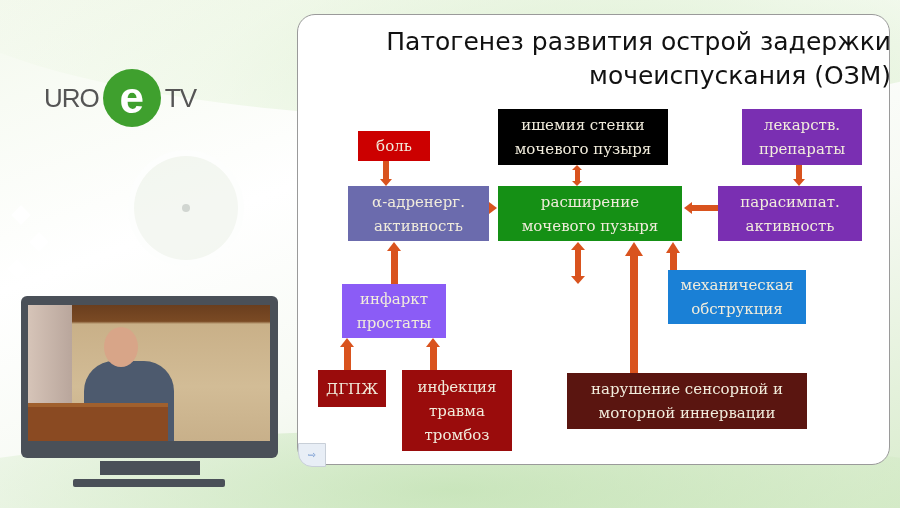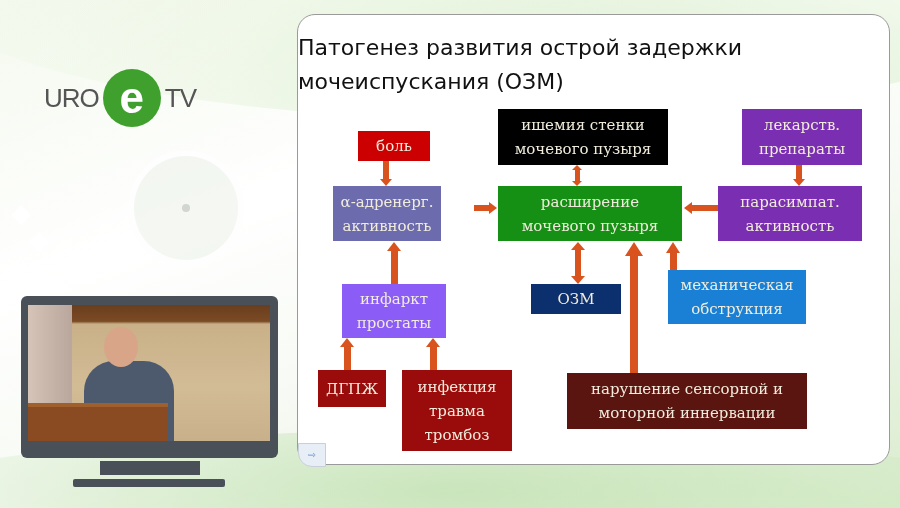--- a/index.html
+++ b/index.html
@@ -51,22 +51,22 @@
   .vid-podium { position:absolute; left:0; top:98px; width:140px; height:38px; background:#8a4a22; border-top:4px solid #a0602e; }
   .stand { position:absolute; left:100px; top:461px; width:100px; height:14px; background:#4a5058; }
   .base { position:absolute; left:73px; top:479px; width:152px; height:8px; background:#4a5058; border-radius:2px; }
 
   
   .slide {
     position:absolute; left:297px; top:14px; width:593px; height:451px;
     background:#fff; border:1px solid #9a9a9a; border-radius:18px; box-sizing:border-box;
   }
   .title {
-    position:absolute; left:0; top:10px; width:593px; text-align:left;
-    font-family:"DejaVu Sans", sans-serif; font-size:22px; line-height:34px; color:#111;margin-top:6px;
+    position:absolute; left:0; top:10px; width:593px; text-align:right;
+    font-family:"DejaVu Sans", sans-serif; font-size:25px; line-height:34px; color:#111;
   }
   .box {
     position:absolute; box-sizing:border-box; color:#f1ecdc;
     display:flex; align-items:center; justify-content:center; text-align:center;
     font-size:15px; line-height:24px; white-space:pre-line;
   }
   .arrow { position:absolute; background:#d9531e; }
   .ah { position:absolute; width:0; height:0; }
   .thumb { position:absolute; left:0px; top:428px; width:28px; height:24px; background:#e8eef6; border:1px solid #c8cfd8; border-radius:0 0 0 14px; box-sizing:border-box; color:#5a86c8; font-size:9px; text-align:center; line-height:22px; font-family:"DejaVu Sans", sans-serif; }
 </style>
@@ -132,36 +132,35 @@
   <div class="ah" style="left:273px;top:227px;border-left:7px solid transparent;border-right:7px solid transparent;border-bottom:8px solid #d9531e"></div>
   <div class="ah" style="left:273px;top:261px;border-left:7px solid transparent;border-right:7px solid transparent;border-top:8px solid #d9531e"></div>
 
   <div class="arrow" style="left:332px;top:240px;width:8px;height:118px"></div>
   <div class="ah" style="left:327px;top:227px;border-left:9px solid transparent;border-right:9px solid transparent;border-bottom:14px solid #d9531e"></div>
 
   <div class="arrow" style="left:372px;top:238px;width:7px;height:31px"></div>
   <div class="ah" style="left:368px;top:227px;border-left:7px solid transparent;border-right:7px solid transparent;border-bottom:11px solid #d9531e"></div>
 
   <div class="box" style="left:60px;top:116px;width:72px;height:30px;background:#cc0000">боль</div>
-  <div class="box" style="left:35px;top:171px;width:108px;height:55px;background:#6b6bad">α-адренерг.
+  <div class="box" style="left:50px;top:171px;width:141px;height:55px;background:#6b6bad">α-адренерг.
 активность</div>
   <div class="box" style="left:200px;top:94px;width:170px;height:56px;background:#000">ишемия стенки
 мочевого пузыря</div>
   <div class="box" style="left:200px;top:171px;width:184px;height:55px;background:#159015">расширение
 мочевого пузыря</div>
   <div class="box" style="left:444px;top:94px;width:120px;height:56px;background:#7a2fb2">лекарств.
 препараты</div>
   <div class="box" style="left:420px;top:171px;width:144px;height:55px;background:#7a2fb2">парасимпат.
 активность</div>
   <div class="box" style="left:44px;top:269px;width:104px;height:54px;background:#8b5cf6">инфаркт
 простаты</div>
   <div class="box" style="left:20px;top:355px;width:68px;height:37px;background:#9a0c0c">ДГПЖ</div>
   <div class="box" style="left:104px;top:355px;width:110px;height:81px;background:#9a0c0c">инфекция
 травма
 тромбоз</div>
-  <div class="box" style="left:233px;top:269px;width:90px;height:30px;background:#0c2f6e">ОЗМ</div>
   <div class="box" style="left:370px;top:255px;width:138px;height:54px;background:#1a80d6">механическая
 обструкция</div>
   <div class="box" style="left:269px;top:358px;width:240px;height:56px;background:#5a1510">нарушение сенсорной и
 моторной иннервации</div>
 
   <div class="thumb">⇨</div>
 </div>
 
 </body></html>

